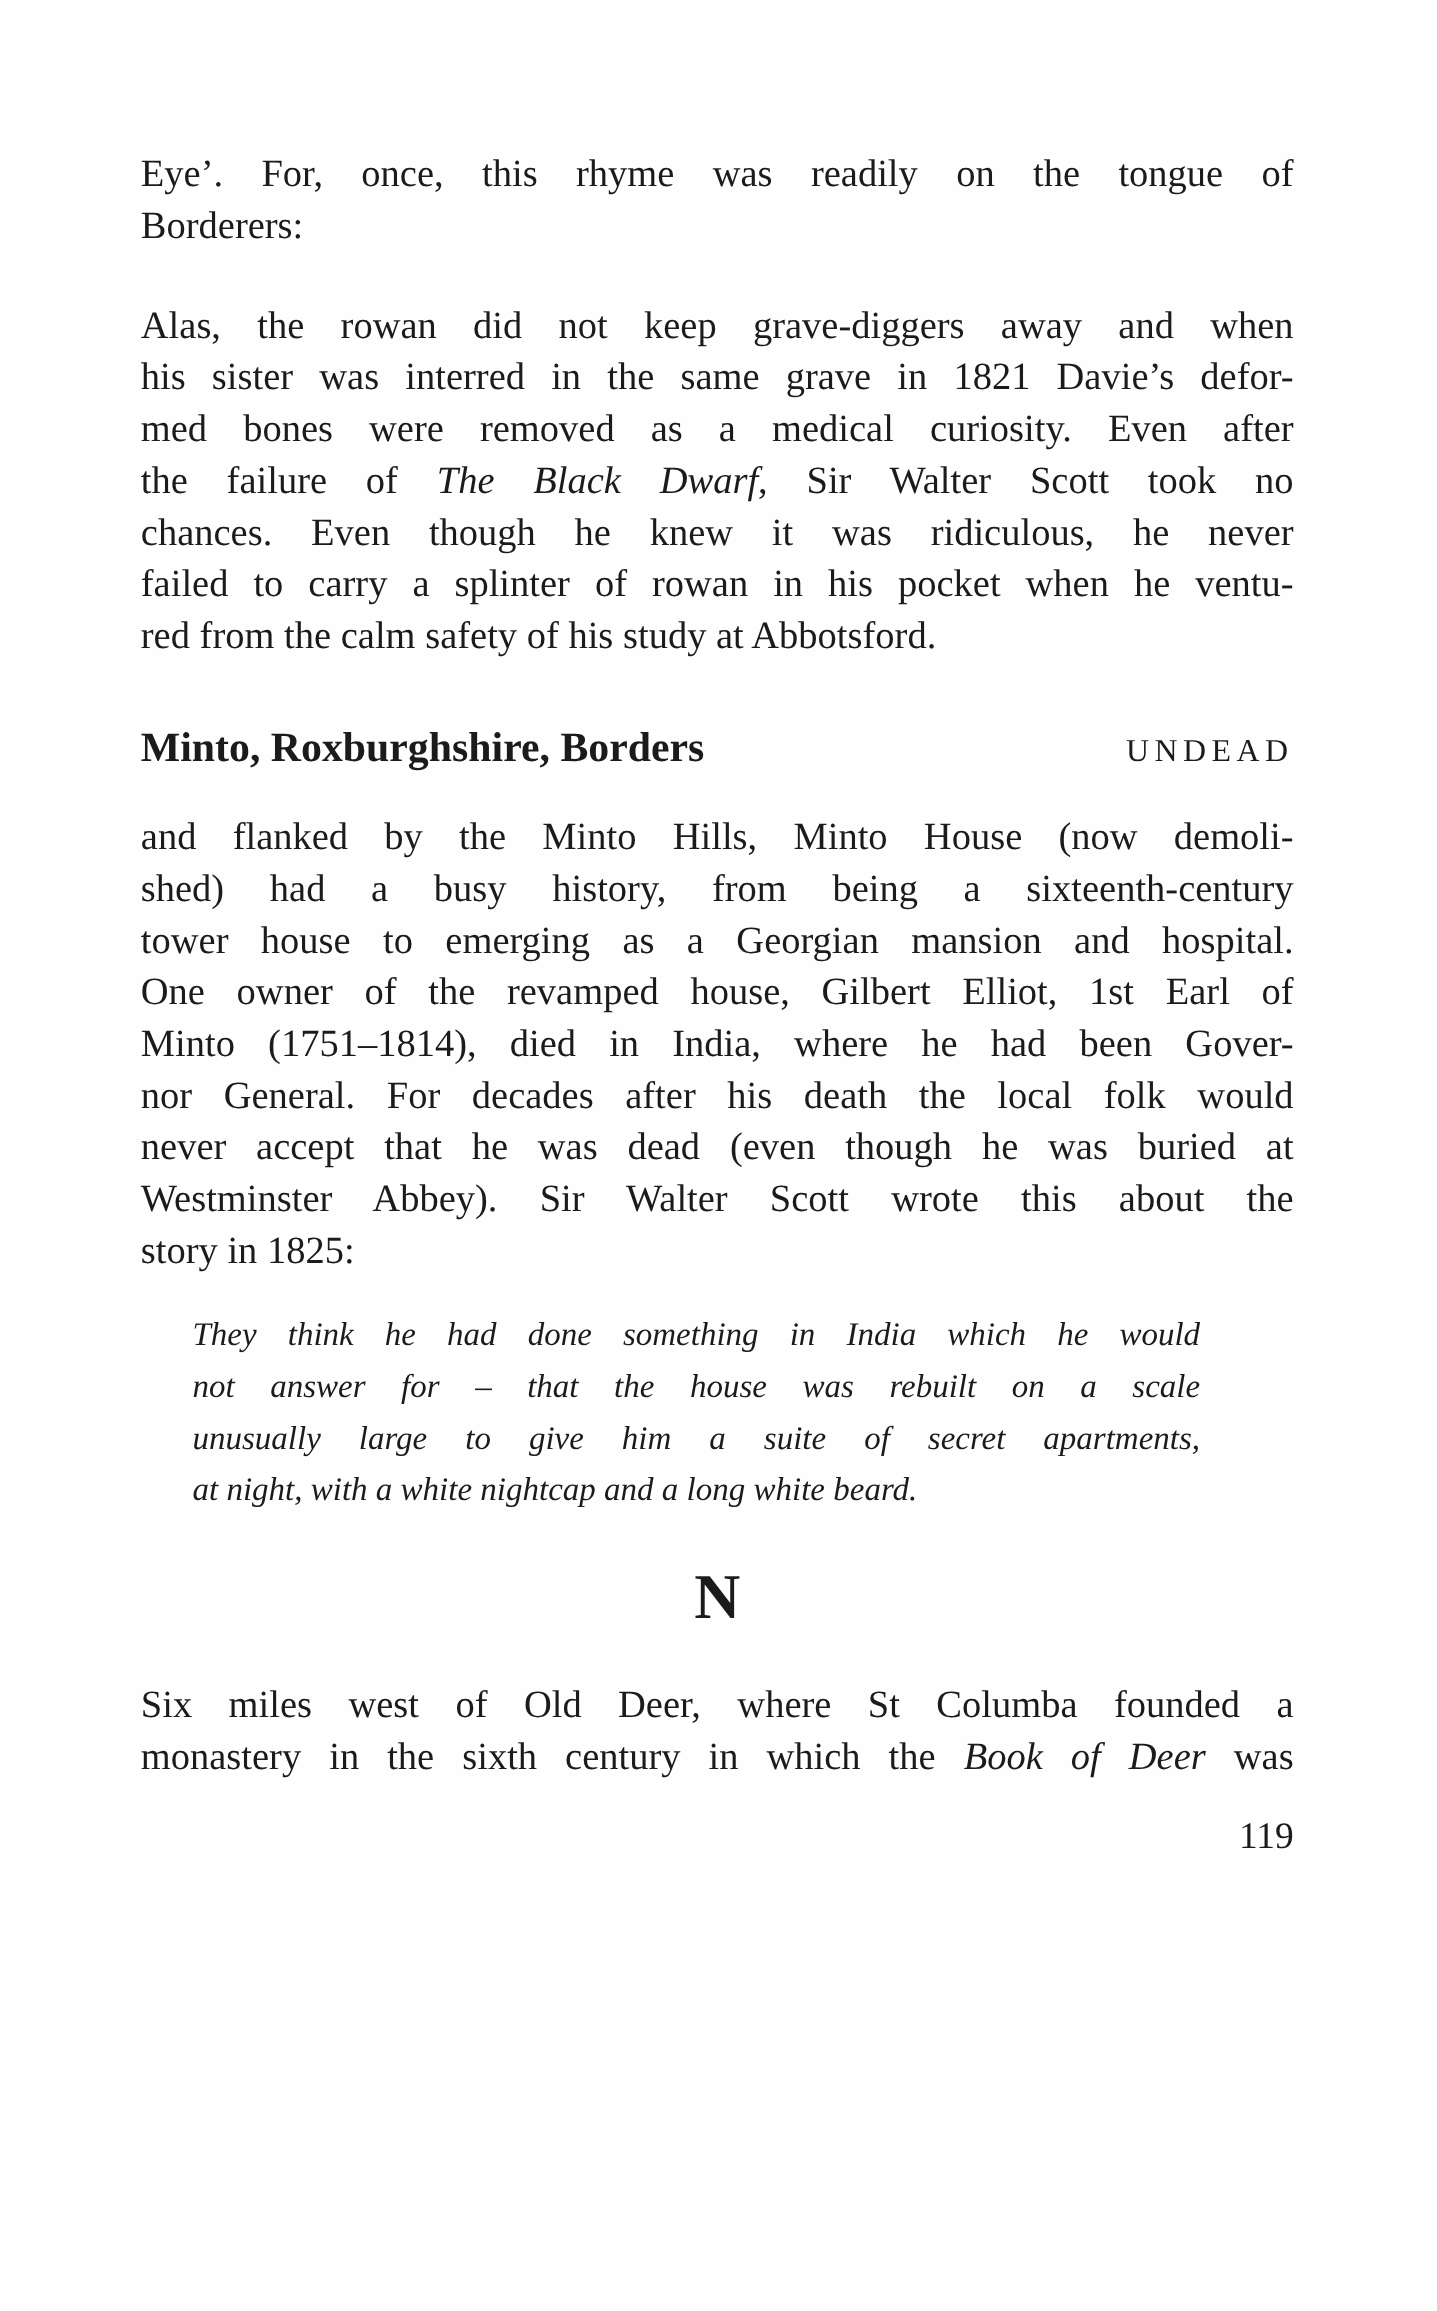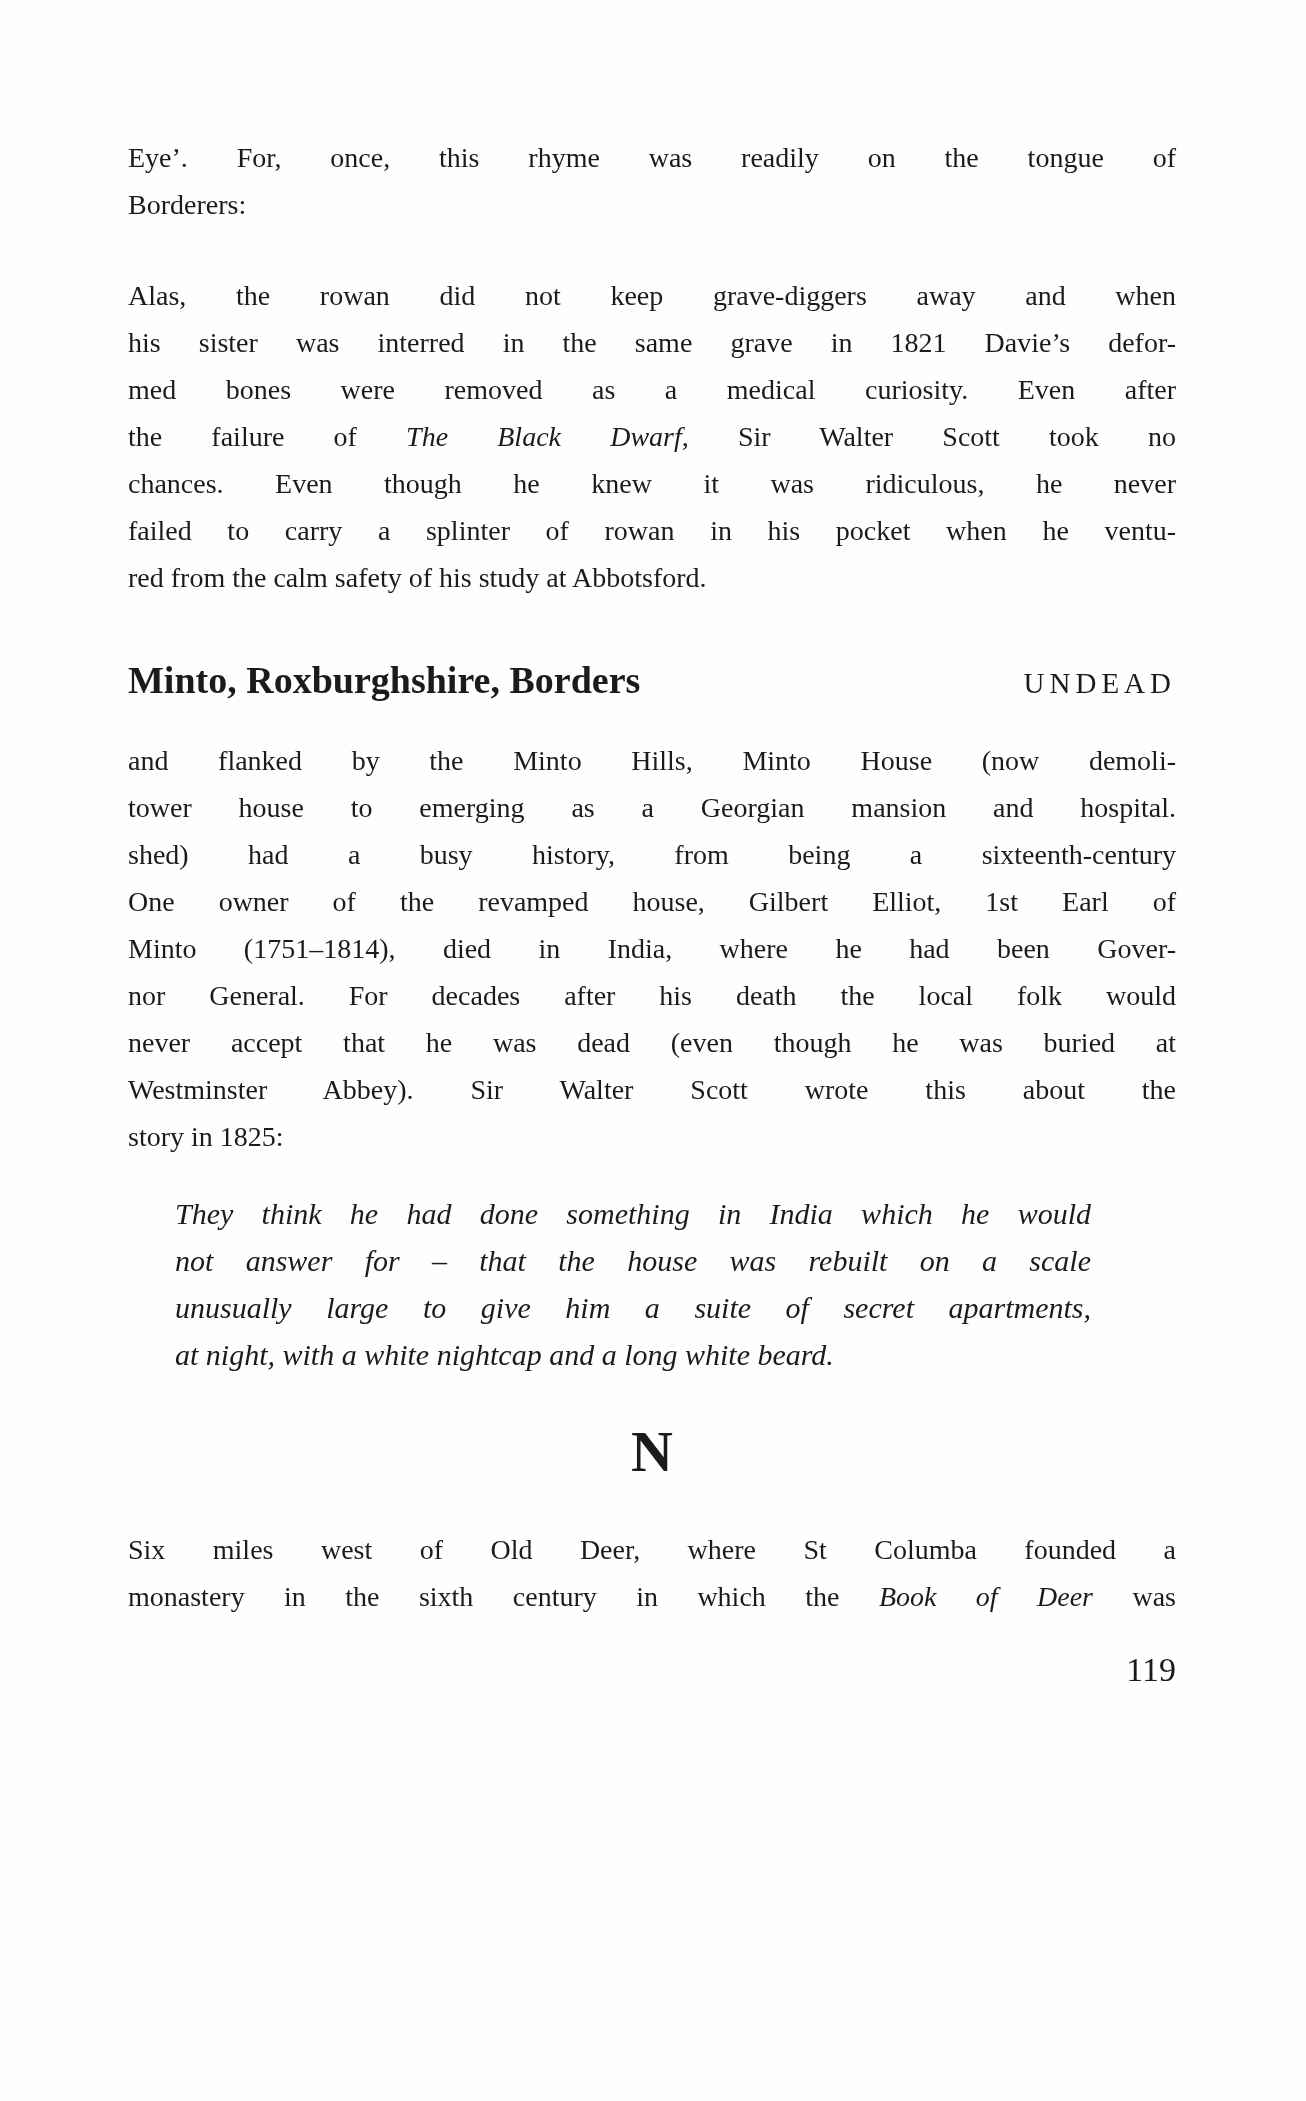--- a/index.html
+++ b/index.html
@@ -15,21 +15,21 @@
     width: 1306px;
     height: 2101px;
     overflow: hidden;
   }
   .content {
     margin-left: 128px;
     margin-right: 130px;
     padding-top: 134px;
   }
   .para {
-    font-size: 28px;
+    font-size: 35px;
     line-height: 47px;
   }
   .tline {
     text-align: justify;
     text-align-last: justify;
     white-space: nowrap;
   }
   .tline.natural { text-align-last: left; }
   .no-justify .tline { text-align-last: left; }
   em { font-style: italic; }
@@ -120,22 +120,22 @@
         <div class="tline natural"><span>red from the calm safety of his study at Abbotsford.</span></div>
       </div>
 
     <div class="entry-heading-row">
       <span class="entry-title">Minto, Roxburghshire, Borders</span>
       <span class="entry-category">UNDEAD</span>
     </div>
 
     <div class="para para-entry">
         <div class="tline"><span>and flanked by the Minto Hills, Minto House (now demoli-</span></div>
+        <div class="tline"><span>shed) had a busy history, from being a sixteenth-century</span></div>
         <div class="tline"><span>tower house to emerging as a Georgian mansion and hospital.</span></div>
-        <div class="tline"><span>shed) had a busy history, from being a sixteenth-century</span></div>
         <div class="tline"><span>One owner of the revamped house, Gilbert Elliot, 1st Earl of</span></div>
         <div class="tline"><span>Minto (1751–1814), died in India, where he had been Gover-</span></div>
         <div class="tline"><span>nor General. For decades after his death the local folk would</span></div>
         <div class="tline"><span>never accept that he was dead (even though he was buried at</span></div>
         <div class="tline"><span>Westminster Abbey). Sir Walter Scott wrote this about the</span></div>
         <div class="tline natural"><span>story in 1825:</span></div>
       </div>
 
     <div class="para quote">
         <div class="tline"><em>They think he had done something in India which he would</em></div>

